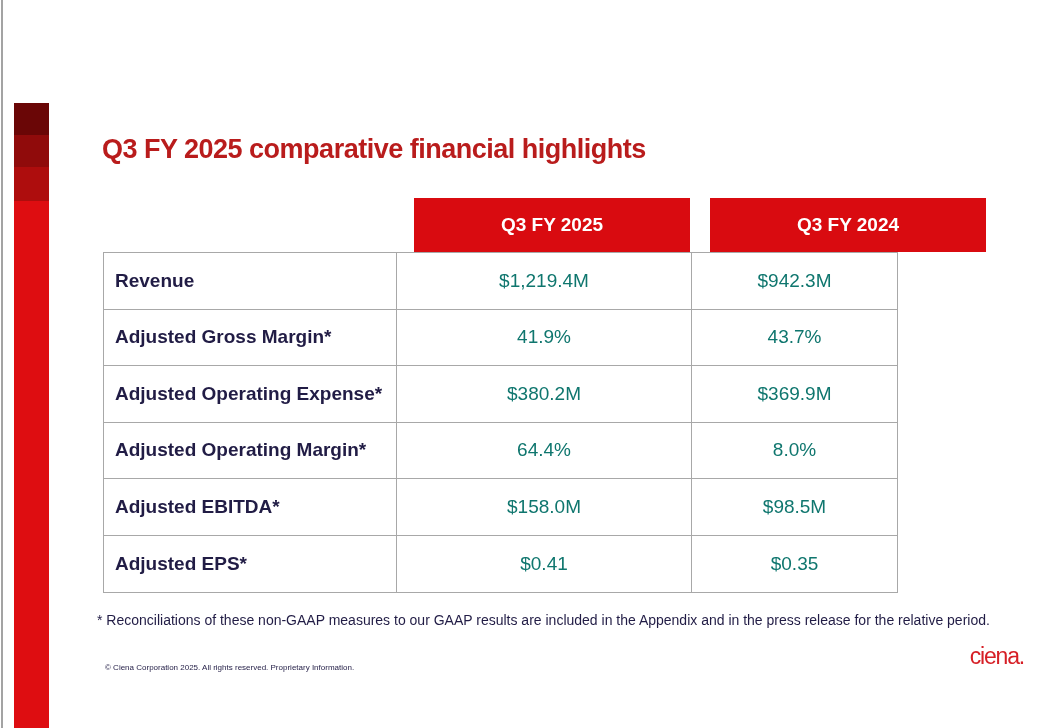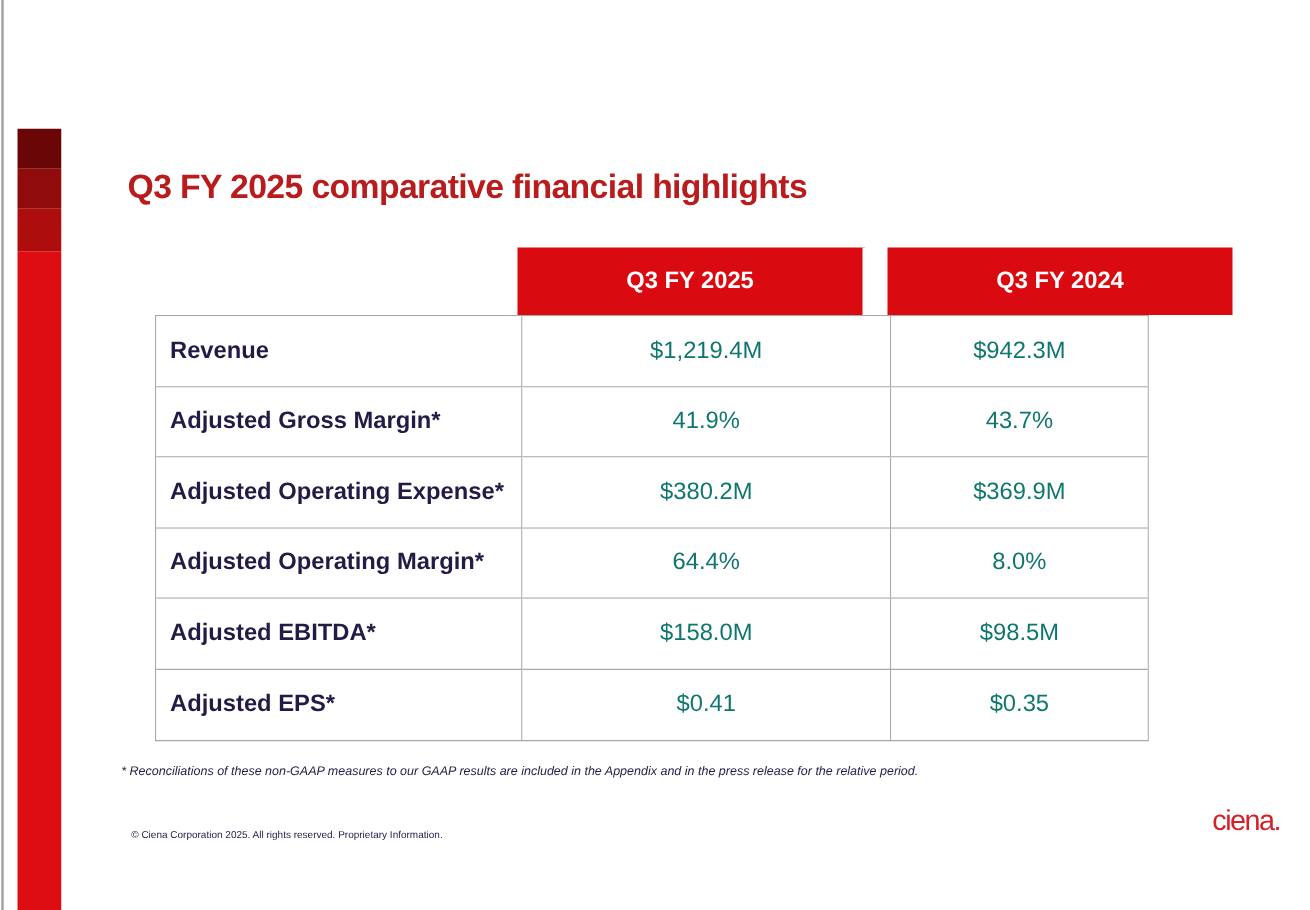--- a/index.html
+++ b/index.html
@@ -73,21 +73,20 @@
   
   .tbl-body {
     position: absolute;
     left: 103px; top: 252px;
     width: 795px;
     border: 1px solid #a8a8a8;
     box-sizing: border-box;
     display: grid;
     grid-template-columns: 293px 295px 1fr;
     grid-auto-rows: 56.5px;
-    margin-left: 21px;
   }
   .tbl-body .cell {
     border-right: 1px solid #a8a8a8;
     border-bottom: 1px solid #a8a8a8;
     box-sizing: border-box;
     display: flex;
     align-items: center;
     font-size: 19px;
     color: #0f766e;
     background: #ffffff;
@@ -98,22 +97,21 @@
     font-weight: bold;
     color: #211c45;
     padding-left: 11px;
     justify-content: flex-start;
   }
   .tbl-body .value { justify-content: center; }
 
   .footnote {
     position: absolute;
     left: 97px; top: 612px;
-    font-size: 10px;
-    font-style: italic;
+    font-size: 14px;
     color: #211c45;
   }
   .copyright {
     position: absolute;
     left: 105px; top: 663px;
     font-size: 8px;
     color: #211c45;
   }
   .ciena-logo {
     position: absolute;

